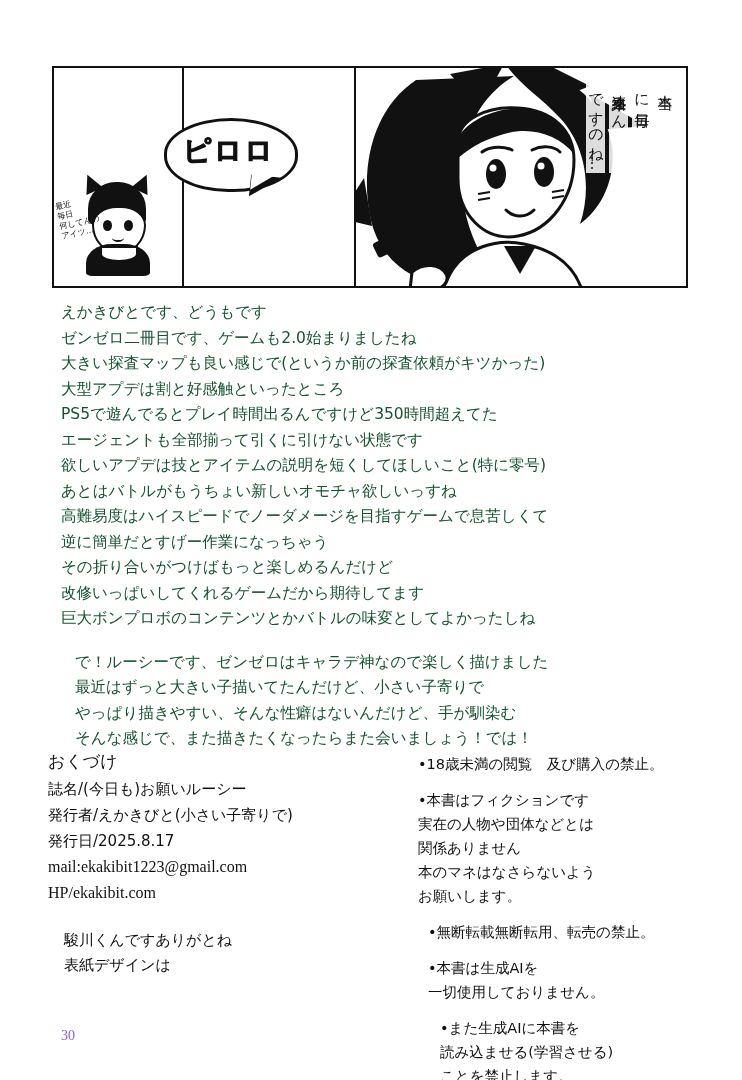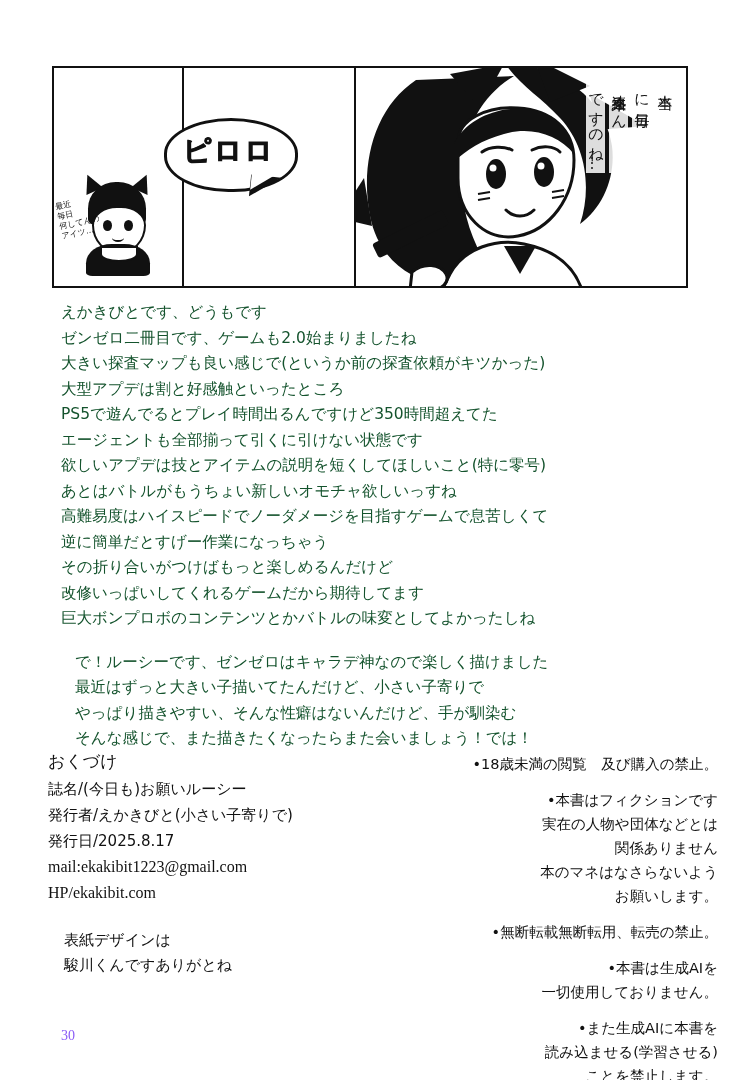--- a/index.html
+++ b/index.html
@@ -242,21 +242,21 @@
   .notes {
     position: absolute;
     left: 418px;
     top: 752px;
     width: 300px;
     font-family: "DejaVu Sans", sans-serif;
     font-size: 14.5px;
     line-height: 24px;
     color: #111;
   }
-  .notes .note { margin-bottom: 12px; text-align: right; }
+  .notes .note { margin-bottom: 12px; }
   .notes .note .sub { display: block; }
   .notes .n2 { padding-left: 10px; }
   .notes .n3 { padding-left: 10px; }
   .notes .n4 { padding-left: 22px; }
 
   .pagenum {
     position: absolute;
     left: 44px;
     top: 1028px;
     font-family: Liberation Serif, serif;
@@ -363,22 +363,22 @@
 </div>
 
 <div class="colophon">
   <div class="title">おくづけ</div>
   <div>誌名/(今日も)お願いルーシー</div>
   <div>発行者/えかきびと(小さい子寄りで)</div>
   <div>発行日/2025.8.17</div>
   <div class="mono">mail:ekakibit1223@gmail.com</div>
   <div class="mono">HP/ekakibit.com</div>
   <div class="cover-note">
+    <div>駿川くんですありがとね</div>
     <div>表紙デザインは</div>
-    <div>駿川くんですありがとね</div>
   </div>
 </div>
 
 <div class="notes">
   <div class="note n0">
     <span>•</span><span>18歳未満の閲覧　及び購入の禁止。</span>
   </div>
   <div class="note n1">
     <span>•</span><span>本書はフィクションです</span>
     <span class="sub">実在の人物や団体などとは</span>

